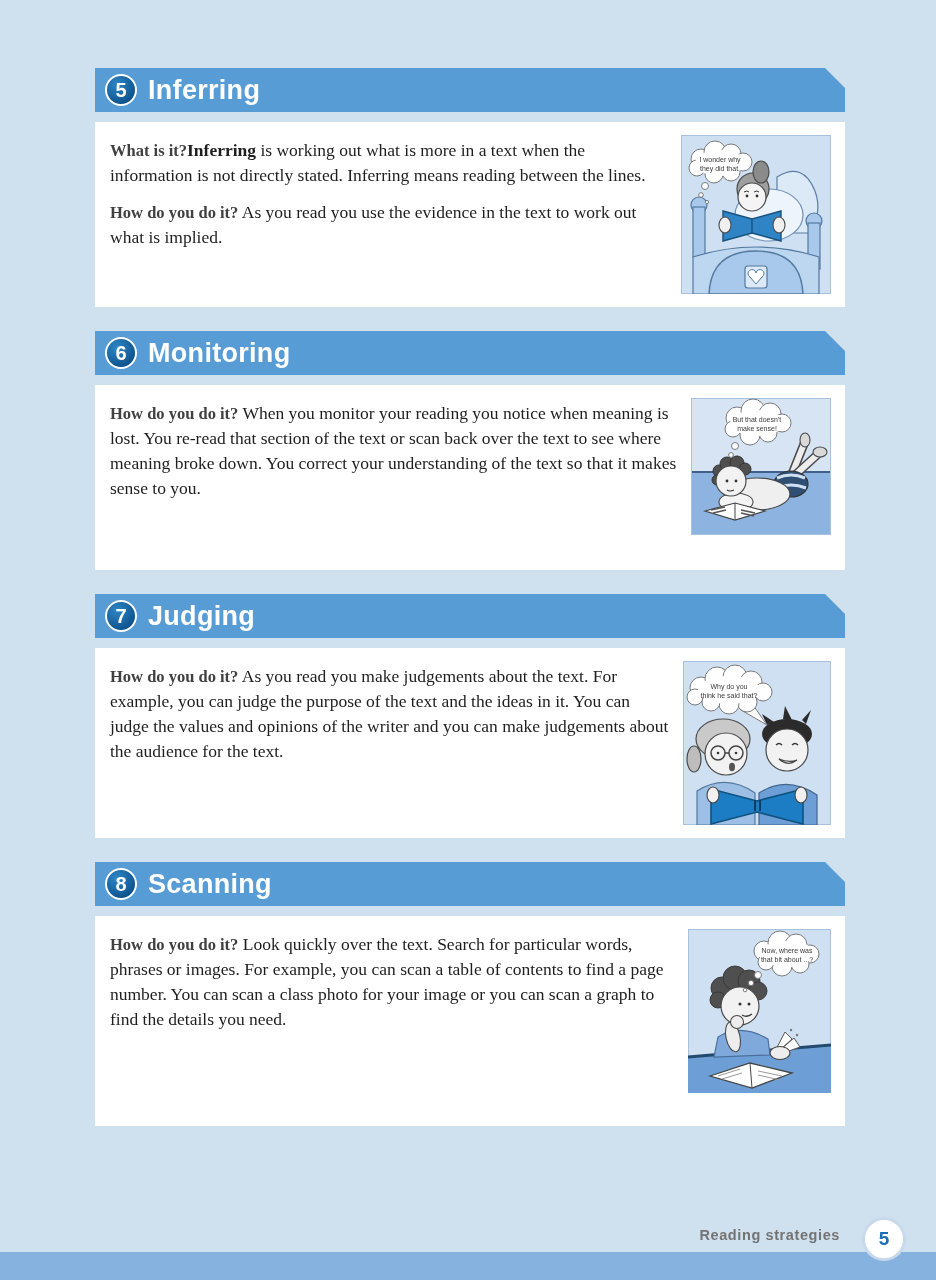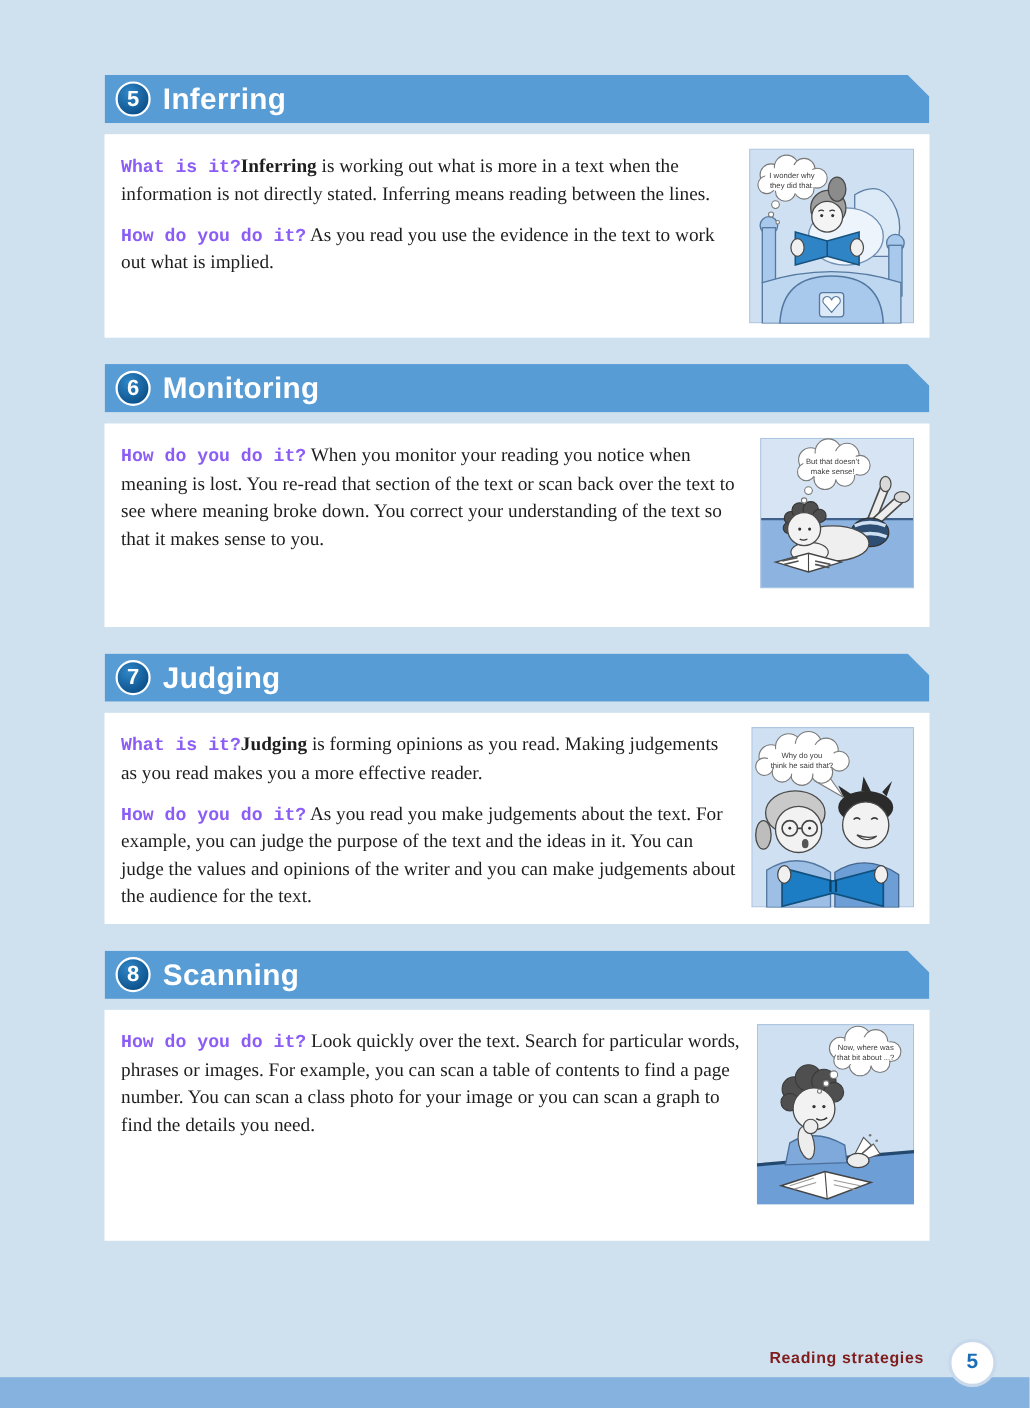--- a/index.html
+++ b/index.html
@@ -52,24 +52,24 @@
   .card-text { flex: 1 1 auto; padding-top: 3px; }
   .para {
     font-family: "Liberation Serif", serif;
     font-size: 17.5px;
     line-height: 1.43;
     color: #1e1e1e;
     margin-bottom: 12px;
   }
   .para:last-child { margin-bottom: 0; }
   .q-label {
-    font-family: Liberation Mono, monospace;
+    font-family: Liberation Serif, serif;
     font-weight: 700;
     font-size: 16.5px;
-    color: #8b5cf6;
+    color: #404040;
   }
   .term { font-weight: 700; }
   .illus {
     flex: 0 0 auto;
     display: block;
   }
   .min-s5 { min-height: 183px; }
   .min-s6 { min-height: 185px; }
   .min-s7 { min-height: 188px; }
   .min-s8 { min-height: 210px; }
@@ -81,21 +81,21 @@
   .footer-band {
     position: absolute;
     left: 0; bottom: 0;
     width: 936px; height: 28px;
     background: #85b2de;
   }
   .footer-label {
     position: absolute;
     top: 1227px;
     right: 96px;
-    color: #7f1d1d;
+    color: #737373;
     font-size: 14.5px;
     font-weight: 700;
     letter-spacing: 0.6px;
   }
   .page-circle {
     position: absolute;
     top: 1217px;
     right: 30px;
     width: 44px; height: 44px;
     border-radius: 50%;
@@ -230,21 +230,20 @@
     </div>
   </div>
 
   <div class="section">
     <div class="banner">
       <div class="badge">7</div>
       <div class="banner-title">Judging</div>
     </div>
     <div class="card min-s7">
       <div class="card-text">
-        <p class="para"><span class="q-label">What is it?</span><span class="term">Judging</span><span> is forming opinions as you read. Making judgements as you read makes you a more effective reader.</span></p>
         <p class="para"><span class="q-label">How do you do it?</span><span> As you read you make judgements about the text. For example, you can judge the purpose of the text and the ideas in it. You can judge the values and opinions of the writer and you can make judgements about the audience for the text.</span></p>
       </div>
       <svg class="illus" width="148" height="164" viewBox="0 0 148 164">
         <rect x="0.5" y="0.5" width="147" height="163" fill="#cfe0f2" stroke="#a8c2de"></rect>
 
         <path d="M14,164 L14,130 Q43,112 72,132 L72,164 Z" fill="#9dbfe6" stroke="#54789f" stroke-width="1.2"></path>
         <ellipse cx="40" cy="78" rx="27" ry="20" fill="#c9c9c9" stroke="#4a4a4a" stroke-width="1.2"></ellipse>
         <ellipse cx="11" cy="98" rx="7" ry="13" fill="#bdbdbd" stroke="#4a4a4a" stroke-width="1.2"></ellipse>
         <circle cx="43" cy="93" r="21" fill="#f2f2f2" stroke="#4a4a4a" stroke-width="1.2"></circle>
         <circle cx="35" cy="92" r="7" fill="none" stroke="#444" stroke-width="1.5"></circle>

